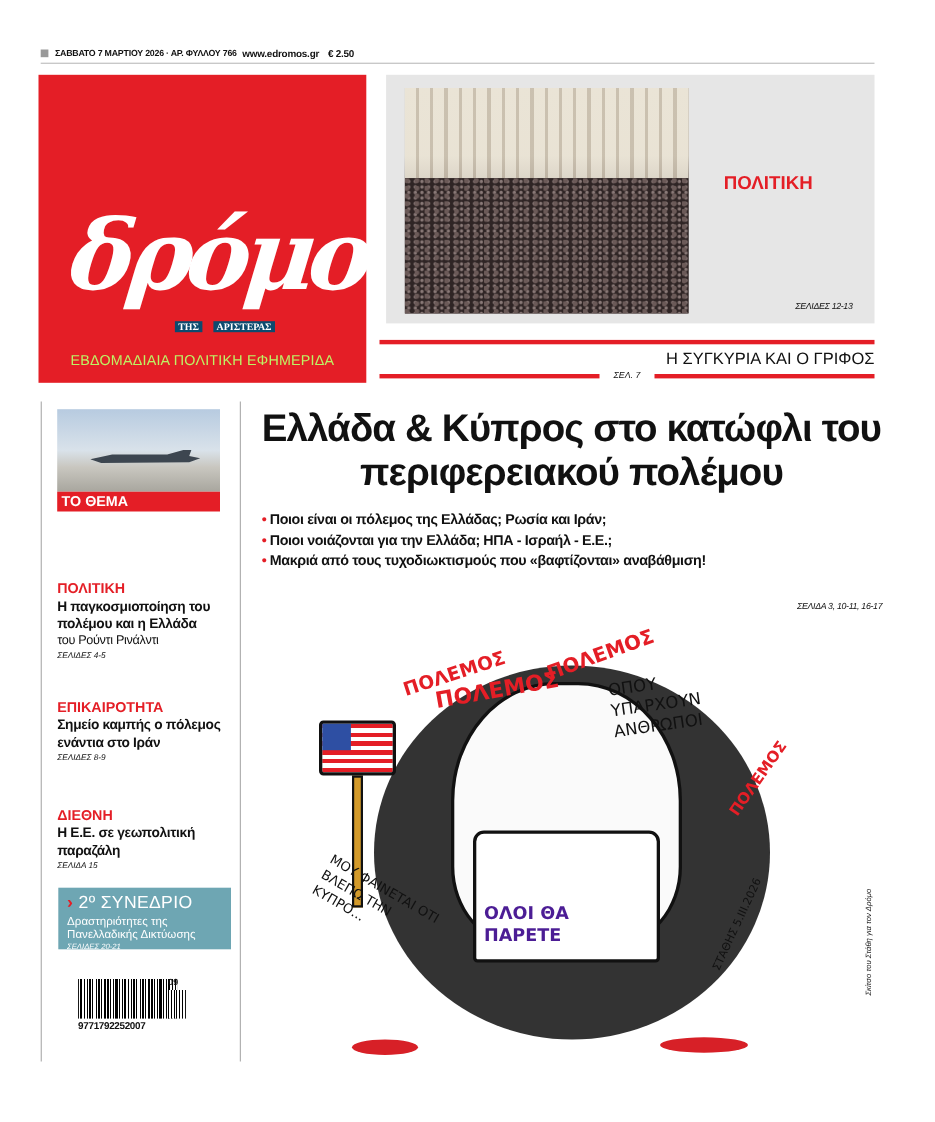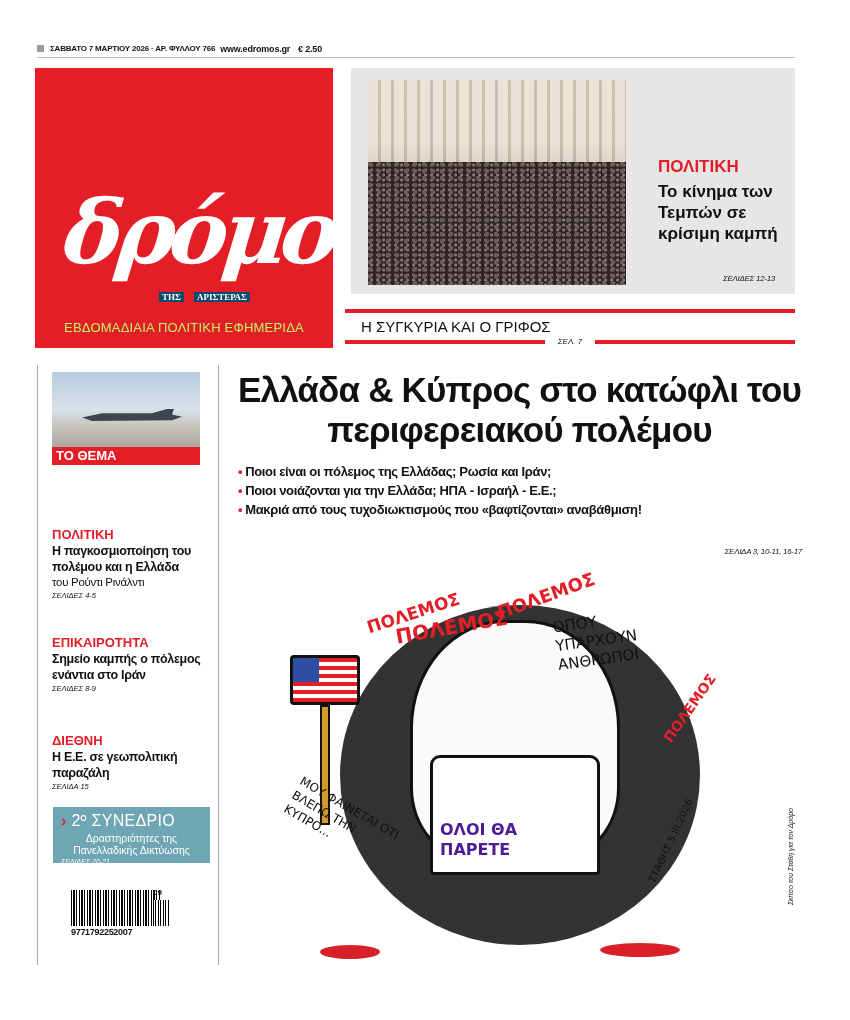--- a/index.html
+++ b/index.html
@@ -18,38 +18,38 @@
   .lead-box { position: absolute; left: 351px; top: 68px; width: 444px; height: 226px; background: #e6e6e6; }
   .lead-photo { position: absolute; left: 17px; top: 12px; width: 258px; height: 205px; background: linear-gradient(180deg,#d9d2c4 0%,#cfc6b6 30%,#3a2e2c 42%,#2c2424 70%,#4a3b3a 100%); overflow: hidden; }
   .lead-photo .bldg { position: absolute; left: 0; top: 0; width: 100%; height: 40%; background: repeating-linear-gradient(90deg,#ece6d8 0 10px,#c9bfae 10px 13px); opacity: .9; }
   .lead-photo .crowd { position: absolute; left: 0; top: 40%; width: 100%; height: 60%; background: radial-gradient(circle at 20% 30%,#6b5a58 0 2px,transparent 3px) 0 0/9px 7px, radial-gradient(circle at 60% 60%,#8a7a78 0 1px,transparent 2px) 0 0/6px 5px, #2f2525; }
   .lead-cat { position: absolute; left: 307px; top: 89px; color: #e41e26; font-weight: bold; font-size: 17px; }
   .lead-title { position: absolute; left: 307px; top: 113px; font-weight: bold; font-size: 17px; line-height: 21px; width: 130px; }
   .lead-pages { position: absolute; right: 20px; top: 206px; font-size: 8px; font-style: italic; letter-spacing: -0.3px; }
 
   .banner { position: absolute; left: 345px; top: 309px; width: 450px; height: 38px; }
   .banner .line-top { position: absolute; left: 0; right: 0; top: 0; height: 4px; background: #e41e26; }
-  .banner .title { position: absolute; left: 16px; right: 0; top: 9px; text-align: left; font-size: 15px; }
+  .banner .title { position: absolute; left: 4px; right: 0; top: 9px; text-align: right; font-size: 15px; }
   .banner .line-l { position: absolute; left: 0; width: 200px; top: 31px; height: 4px; background: #e41e26; }
   .banner .line-r { position: absolute; left: 250px; right: 0; top: 31px; height: 4px; background: #e41e26; }
   .banner .page { position: absolute; left: 200px; width: 50px; top: 28px; text-align: center; font-size: 8px; font-style: italic; }
 
   .sidebar { position: absolute; left: 37px; top: 365px; width: 182px; height: 600px; border-left: 1px solid #aaa; border-right: 1px solid #aaa; }
   .sb-photo { position: absolute; left: 14px; top: 7px; width: 148px; height: 75px; background: linear-gradient(180deg,#b7cbe0 0%,#d9e2ea 50%,#c9c7c0 70%,#a8a69e 100%); overflow: hidden; }
   .sb-photo .jet { position: absolute; left: 30px; top: 37px; width: 100px; height: 14px; background: #3d4650; clip-path: polygon(0 60%,20% 30%,70% 30%,85% 0,92% 0,90% 40%,100% 55%,90% 80%,10% 85%); }
   .sb-tag { position: absolute; left: 14px; top: 82px; width: 148px; height: 18px; background: #e41e26; color: #fff; font-weight: bold; font-size: 13px; padding-left: 4px; line-height: 18px; }
   .sb-item { position: absolute; left: 14px; width: 160px; }
   .sb-item .cat { color: #e41e26; font-weight: bold; font-size: 13px; line-height: 16px; }
   .sb-item .ttl { font-size: 12.5px; font-weight: bold; line-height: 16px; letter-spacing: -0.3px; }
   .sb-item .auth { font-size: 11.5px; line-height: 15px; letter-spacing: -0.3px; }
   .sb-item .pg { font-size: 7.5px; font-style: italic; line-height: 12px; }
   .congress { position: absolute; left: 15px; top: 442px; width: 157px; height: 56px; background: #6ea6b3; color: #fff; padding: 5px 8px; }
   .congress .head { font-size: 16px; line-height: 18px; letter-spacing: 0.3px; }
   .congress .head .arrow { color: #e41e26; font-weight: bold; }
-  .congress .sub { font-size: 10.5px; line-height: 12px; margin-top: 2px; text-align: center; }
+  .congress .sub { font-size: 10.5px; line-height: 12px; margin-top: 2px; }
   .congress .pg { font-size: 7px; font-style: italic; margin-top: 2px; }
   .barcode { position: absolute; left: 33px; top: 525px; }
   .barcode .bars { width: 90px; height: 36px; background: repeating-linear-gradient(90deg,#000 0 1px,#fff 1px 2px,#000 2px 4px,#fff 4px 5px,#000 5px 6px,#fff 6px 8px); }
   .barcode .bars2 { position: absolute; left: 82px; top: 10px; width: 16px; height: 26px; background: repeating-linear-gradient(90deg,#000 0 1px,#fff 1px 2px,#000 2px 3px,#fff 3px 5px); }
   .barcode .issue { position: absolute; left: 82px; top: -2px; font-size: 8px; font-weight: bold; }
   .barcode .num { font-size: 9px; font-weight: bold; letter-spacing: -0.3px; margin-top: 1px; }
 
   .headline { position: absolute; left: 232px; top: 370px; width: 575px; text-align: center; font-weight: bold; font-size: 35px; line-height: 40px; letter-spacing: -0.8px; }
   .bullets { position: absolute; left: 238px; top: 462px; width: 570px; list-style: none; }
   .bullets li { font-size: 13px; font-weight: bold; line-height: 19px; letter-spacing: -0.35px; white-space: nowrap; }
@@ -88,21 +88,20 @@
   </div>
   <div class="tagline">ΕΒΔΟΜΑΔΙΑΙΑ ΠΟΛΙΤΙΚΗ ΕΦΗΜΕΡΙΔΑ</div>
 </div>
 
 <div class="lead-box">
   <div class="lead-photo">
     <div class="bldg"></div>
     <div class="crowd"></div>
   </div>
   <div class="lead-cat">ΠΟΛΙΤΙΚΗ</div>
-  <div class="lead-title">Το κίνημα των Τεμπών σε κρίσιμη καμπή</div>
   <div class="lead-pages">ΣΕΛΙΔΕΣ 12-13</div>
 </div>
 
 <div class="banner">
   <div class="line-top"></div>
   <div class="title">Η ΣΥΓΚΥΡΙΑ ΚΑΙ Ο ΓΡΙΦΟΣ</div>
   <div class="line-l"></div>
   <div class="page">ΣΕΛ. 7</div>
   <div class="line-r"></div>
 </div>

